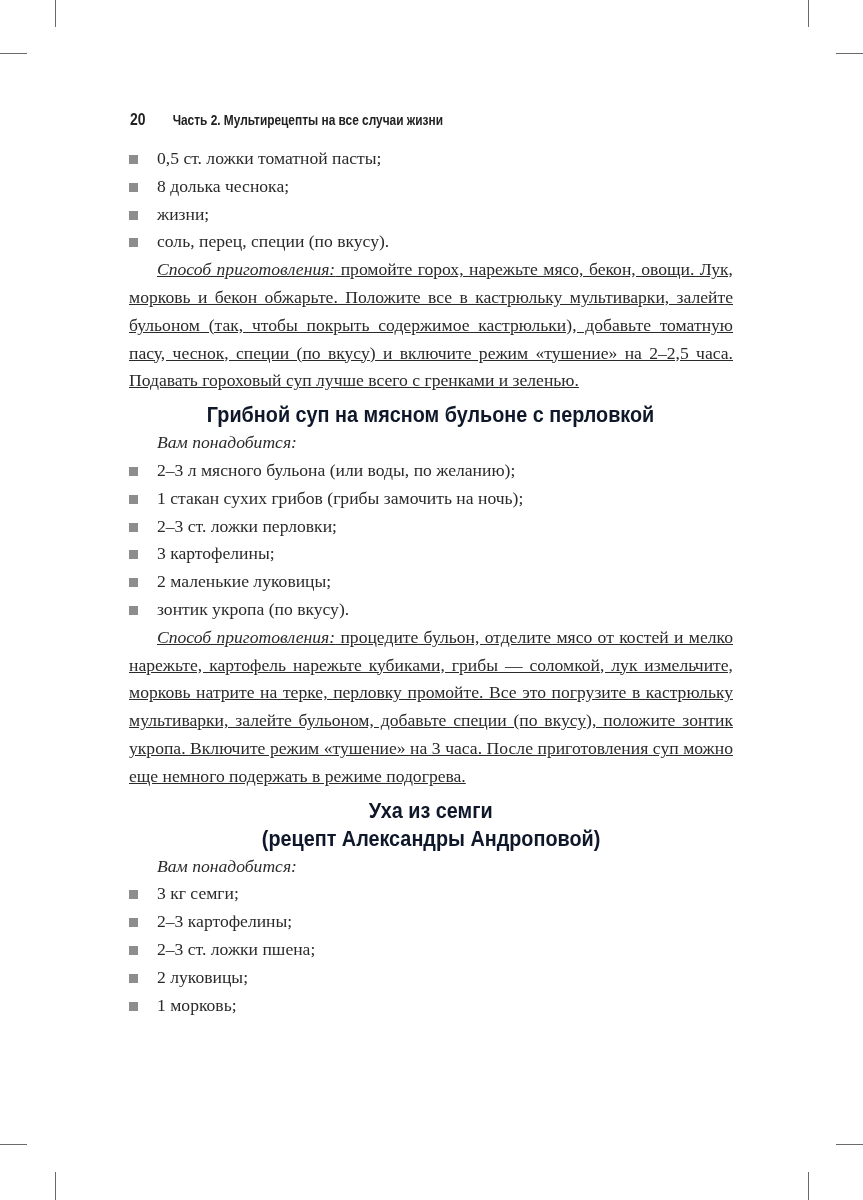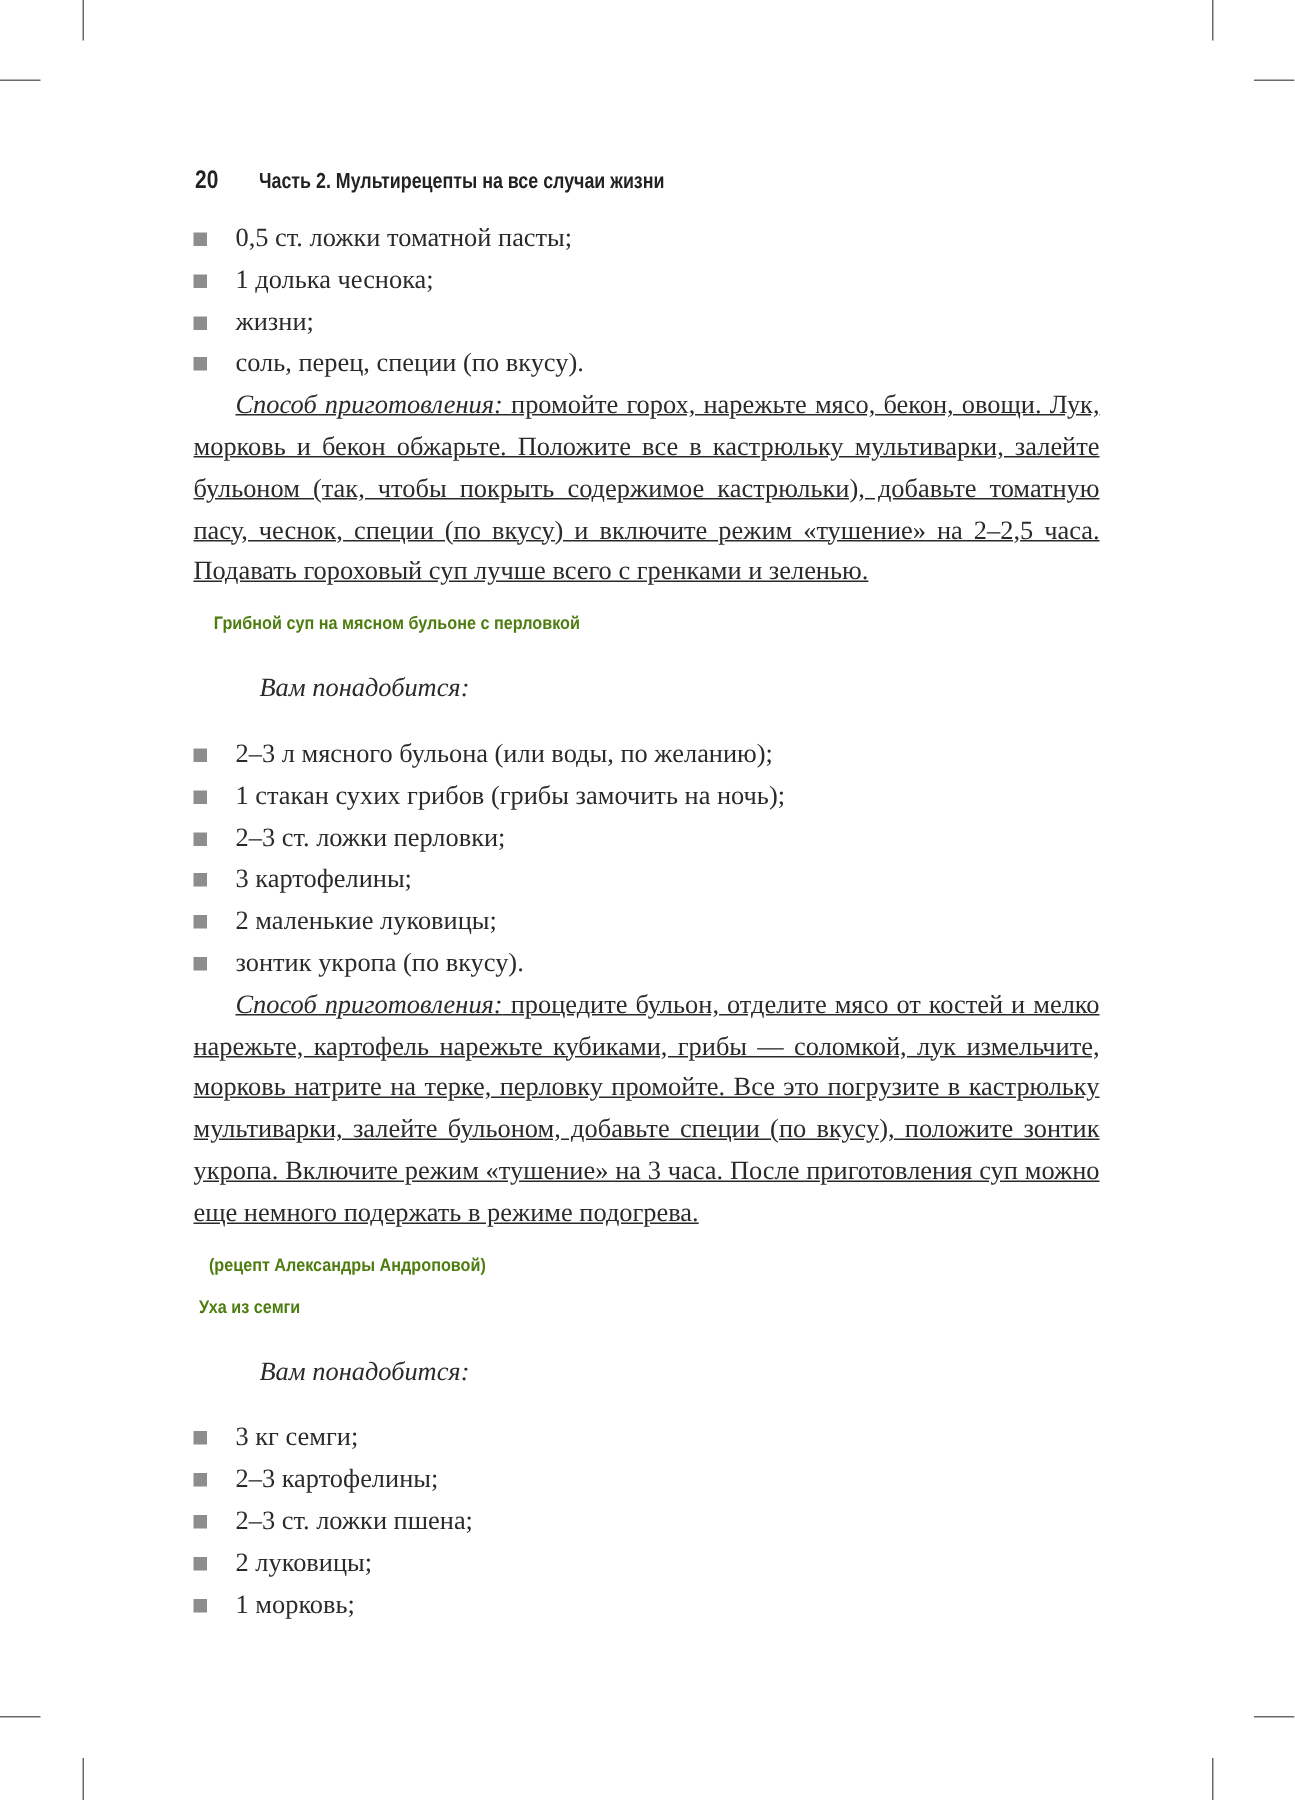--- a/index.html
+++ b/index.html
@@ -26,24 +26,24 @@
   }
   ul.ing { list-style: none; margin: 0; padding: 0; }
   ul.ing li { position: relative; padding-left: 28px; }
   ul.ing li .bullet {
     position: absolute; left: 0; top: 10px; width: 9px; height: 9px; background: #8d8d8d;
   }
   p.para {
     margin: 0; text-align: justify; text-indent: 28px; hyphens: manual; text-decoration: underline;
   }
   p.para .label { font-style: italic; }
-  .intro { font-style: italic; margin: 16px; padding-left: 28px; }
+  .intro { font-style: italic; margin: 0; padding-left: 28px; }
   .title {
     font-family: "Liberation Sans", "DejaVu Sans", sans-serif; font-weight: bold;
-    font-size: 12px; text-align: left; line-height: 28px; color: #4d7c0f;
+    font-size: 22px; text-align: center; line-height: 28px; color: #0f172a;
   }
   .title span { display: inline-block; transform: scaleX(0.9); }
   .title-block { margin-top: 2px; margin-bottom: 0; }
 </style>
 </head>
 <body>
 
 <div class="crop v" style="left:55px;top:0;height:27px;"></div>
 <div class="crop v" style="left:808px;top:0;height:27px;"></div>
 <div class="crop h" style="left:0;top:53px;width:27px;"></div>
@@ -54,43 +54,43 @@
 <div class="crop v" style="left:808px;top:1172px;height:28px;"></div>
 
 <div class="running-head">
   <span class="page-num">20</span><span>Часть 2. Мультирецепты на все случаи жизни</span>
 </div>
 
 <div class="content">
 
   <ul class="ing">
     <li><span class="bullet"></span><span>0,5 ст. ложки томатной пасты;</span></li>
-    <li><span class="bullet"></span><span>1 долька чеснока;</span></li>
+    <li><span class="bullet"></span><span>8 долька чеснока;</span></li>
     <li><span class="bullet"></span><span>жизни;</span></li>
     <li><span class="bullet"></span><span>соль, перец, специи (по вкусу).</span></li>
   </ul>
   <p class="para"><span class="label">Способ приготовления:</span><span> промойте горох, нарежьте мясо, бекон, овощи. Лук, морковь и бекон обжарьте. Положите все в кастрюльку мульти­варки, залейте бульоном (так, чтобы покрыть содержимое кастрюльки), добавьте томатную пасу, чеснок, специи (по вкусу) и включите режим «тушение» на 2–2,5 часа. Подавать гороховый суп лучше всего с грен­ками и зеленью.</span></p>
 
   <div class="title-block" style="margin-top:6px;">
     <div class="title"><span>Грибной суп на мясном бульоне с перловкой</span></div>
   </div>
   <p class="intro">Вам понадобится:</p>
   <ul class="ing">
     <li><span class="bullet"></span><span>2–3 л мясного бульона (или воды, по желанию);</span></li>
     <li><span class="bullet"></span><span>1 стакан сухих грибов (грибы замочить на ночь);</span></li>
     <li><span class="bullet"></span><span>2–3 ст. ложки перловки;</span></li>
     <li><span class="bullet"></span><span>3 картофелины;</span></li>
     <li><span class="bullet"></span><span>2 маленькие луковицы;</span></li>
     <li><span class="bullet"></span><span>зонтик укропа (по вкусу).</span></li>
   </ul>
   <p class="para"><span class="label">Способ приготовления:</span><span> процедите бульон, отделите мясо от костей и мелко нарежьте, картофель нарежьте кубиками, грибы — соломкой, лук измельчите, морковь натрите на терке, перловку промойте. Все это погрузите в кастрюльку мультиварки, залейте бульоном, добавьте спе­ции (по вкусу), положите зонтик укропа. Включите режим «тушение» на 3 часа. После приготовления суп можно еще немного подержать в ре­жиме подогрева.</span></p>
 
   <div class="title-block" style="margin-top:6px;">
+    <div class="title"><span>Уха из семги</span></div>
     <div class="title"><span>(рецепт Александры Андроповой)</span></div>
-    <div class="title"><span>Уха из семги</span></div>
   </div>
   <p class="intro">Вам понадобится:</p>
   <ul class="ing">
     <li><span class="bullet"></span><span>3 кг семги;</span></li>
     <li><span class="bullet"></span><span>2–3 картофелины;</span></li>
     <li><span class="bullet"></span><span>2–3 ст. ложки пшена;</span></li>
     <li><span class="bullet"></span><span>2 луковицы;</span></li>
     <li><span class="bullet"></span><span>1 морковь;</span></li>
   </ul>
 </div>

